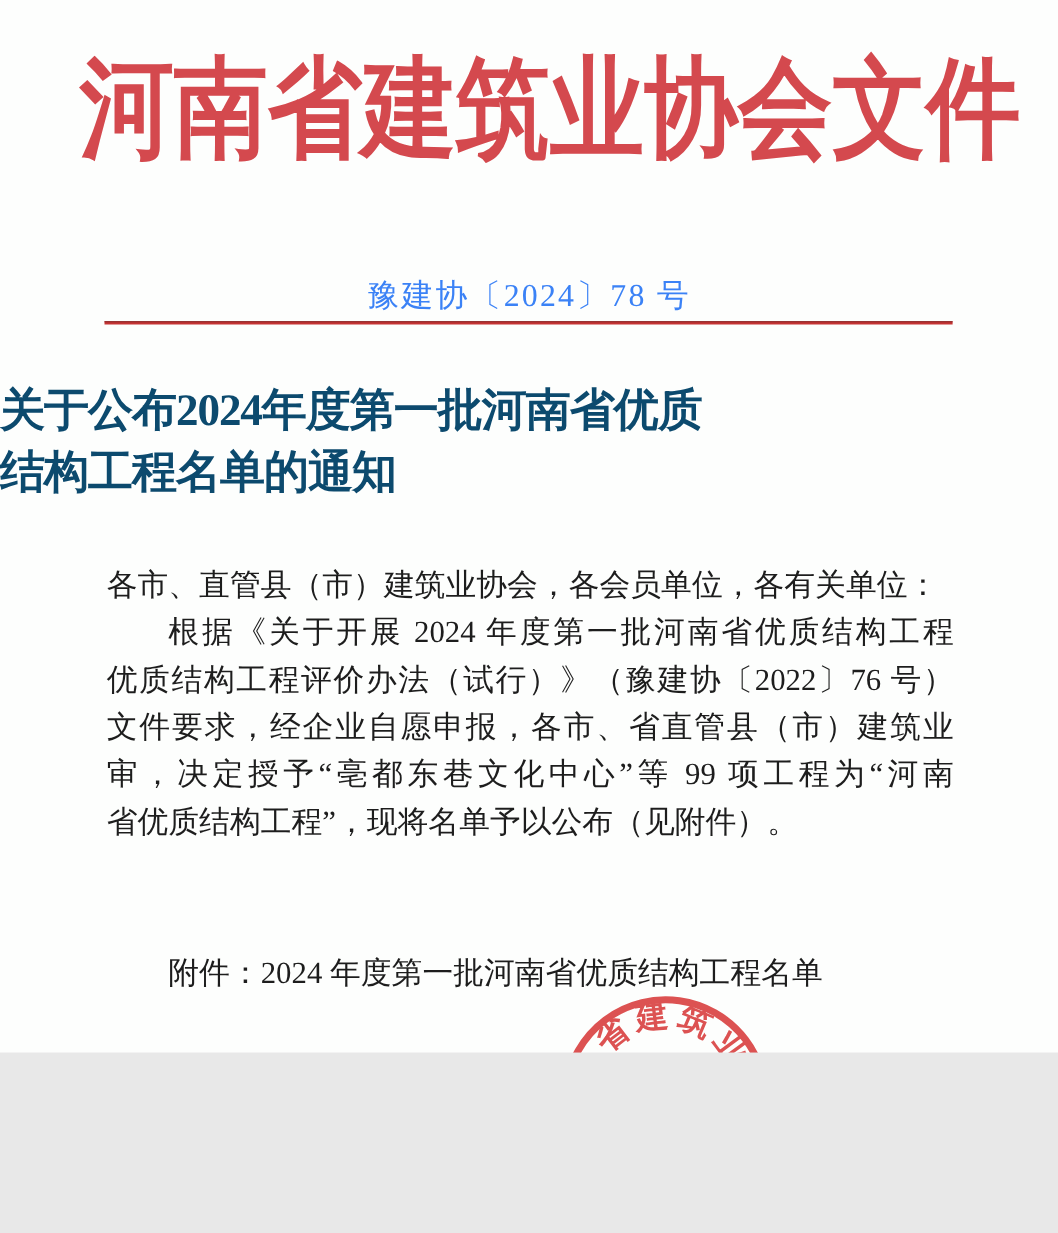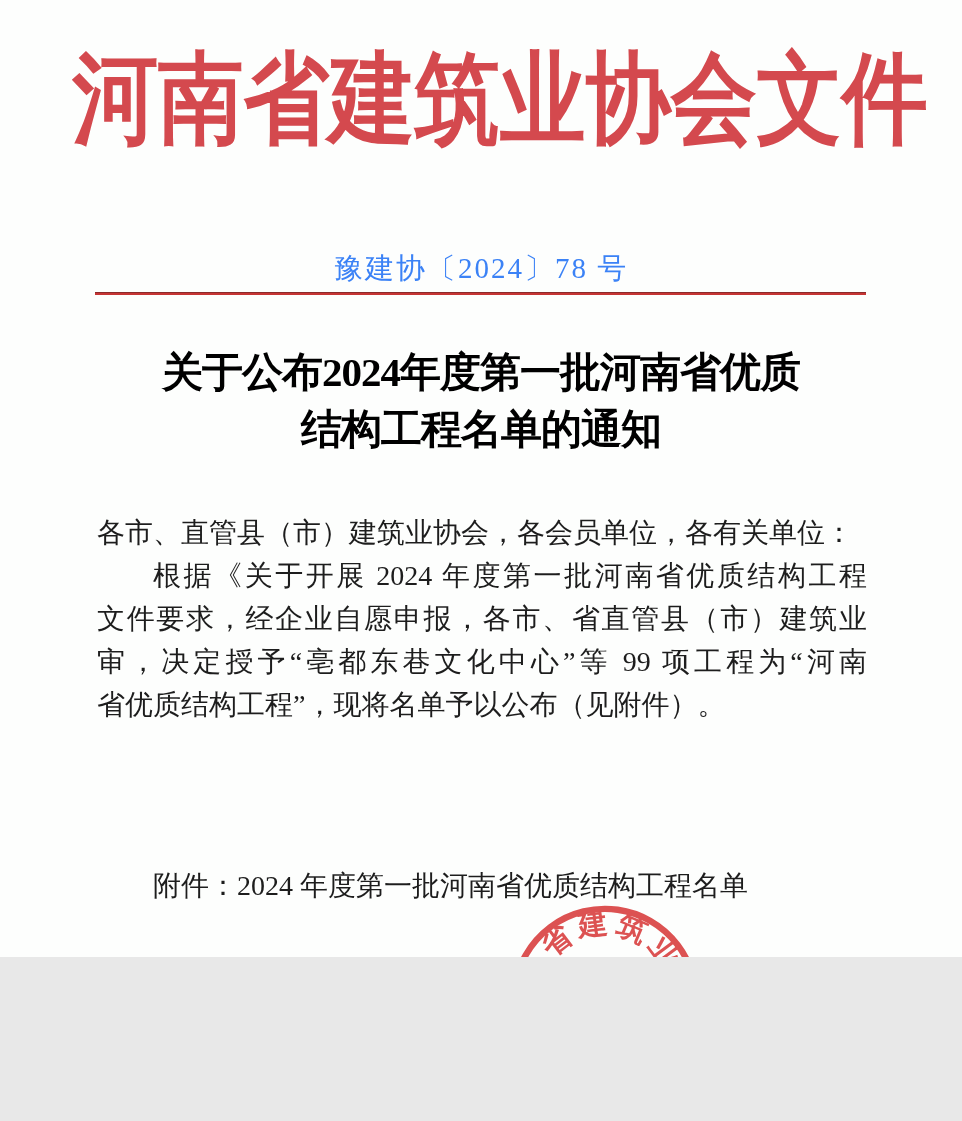--- a/index.html
+++ b/index.html
@@ -47,22 +47,22 @@
     width: 771px;
     height: 3px;
     background: #c53434;
     border-top: 1px solid #8c2a2a;
   }
   .doc-title {
     position: absolute;
     top: 344px;
     left: 0;
     width: 100%;
-    text-align: center;
-    color: #000000;
+    text-align: left;
+    color: #0c4a6e;
     font-weight: bold;
     font-size: 41px;
     line-height: 57px;
     letter-spacing: -1px;
   }
   .body-block {
     position: absolute;
     top: 487px;
     left: 97px;
     width: 770px;
@@ -145,20 +145,21 @@
   <div class="red-divider"></div>
 
   <div class="doc-title">
     <div>关于公布2024年度第一批河南省优质</div>
     <div>结构工程名单的通知</div>
   </div>
 
   <div class="body-block">
       <div class="body-line">各市、直管县（市）建筑业协会，各会员单位，各有关单位：</div>
       <div class="body-line">根据《关于开展 2024 年度第一批河南省优质结构工程</div>
+      <div class="body-line">优质结构工程评价办法（试行）》（豫建协〔2022〕76 号）</div>
       <div class="body-line">文件要求，经企业自愿申报，各市、省直管县（市）建筑业</div>
       <div class="body-line">审，决定授予“亳都东巷文化中心”等 99 项工程为“河南</div>
       <div class="body-line">省优质结构工程”，现将名单予以公布（见附件）。</div>
     </div>
 
   <div class="attachment-line">附件：2024 年度第一批河南省优质结构工程名单</div>
 
   <div class="issue-date">2024 年 7 月 29 日</div>
 
   <div class="seal">

